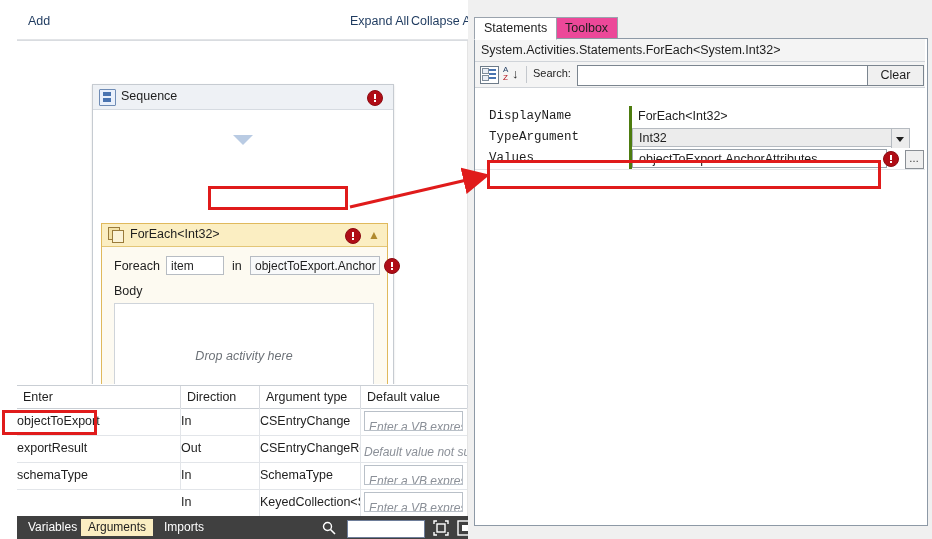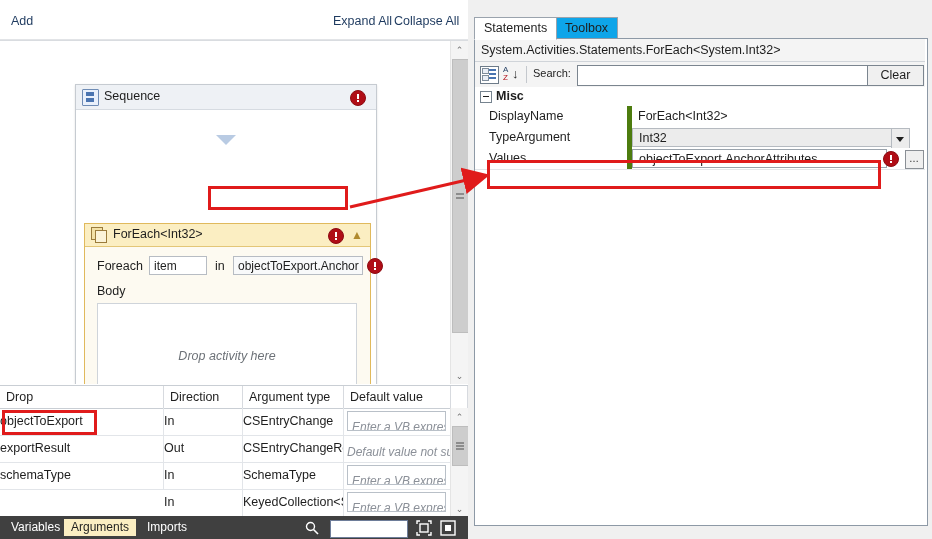--- a/index.html
+++ b/index.html
@@ -8,21 +8,21 @@
     background:#ffffff;
     font-family:"Liberation Sans", sans-serif;
     font-size:12px;
     color:#1e1e1e;
     overflow:hidden;
     position:relative;
   }
   .app{position:absolute;left:0;top:0;width:932px;height:539px;}
 
   
-  .left-pane{position:absolute;left:0;top:0;width:468px;height:386px;background:#fff;}
+  .left-pane{position:absolute;left:17px;top:0;width:468px;height:386px;background:#fff;}
 
   .designer-toolbar{
     position:absolute;left:0;top:0;width:468px;height:40px;
     background:#ffffff;
   }
   .tb-link{
     position:absolute;top:21px;
     font-size:12.5px;color:#1e3a5f;cursor:pointer;white-space:nowrap;
     transform:translateY(-50%);
   }
@@ -236,21 +236,21 @@
 
   
   .right-pane{
     position:absolute;left:468px;top:0;width:464px;height:539px;
     background:#f0f0f0;
   }
   .tabs{position:absolute;left:6px;top:17px;height:21px;}
   .tab{
     position:absolute;top:0;height:21px;line-height:20px;
     padding:0 9px;font-size:12.5px;color:#1e1e1e;
-    border:1px solid #9aa3ad;background:#0ea5e9;cursor:pointer;white-space:nowrap;
+    border:1px solid #9aa3ad;background:#ec4899;cursor:pointer;white-space:nowrap;
   }
   .tab.active{background:#ffffff;border-bottom-color:#ffffff;z-index:3;}
   .tab-props{left:0;}
   .tab-tbox{left:81px;}
 
   .prop-panel{
     position:absolute;left:6px;top:38px;width:452px;height:486px;
     background:#ffffff;border:1px solid #8d99a6;
   }
   .prop-type{
@@ -303,21 +303,22 @@
   .grp-exp:before{content:"";position:absolute;left:2px;top:4px;width:6px;height:1px;background:#1e1e1e;}
   .grp-lbl{position:absolute;left:21px;top:2px;font-size:12.5px;font-weight:bold;color:#1e1e1e;}
 
   .prow{
     position:absolute;left:0;width:450px;height:21px;
     border-bottom:1px solid #e3e6e9;background:#ffffff;
   }
   .prow .pname{
     position:absolute;left:0;top:0;width:157px;height:21px;line-height:21px;
     padding-left:14px;box-sizing:border-box;font-size:12.5px;color:#1e1e1e;
-    border-right:5px solid #4d7c0f;
+    border-right:3px solid #4d7c0f;
+    font-family:Liberation Mono, monospace;
   }
   .prow .pval{
     position:absolute;left:157px;top:0;height:21px;line-height:21px;
     padding-left:6px;box-sizing:border-box;font-size:12.5px;color:#1e1e1e;
   }
   .pval.plain{width:293px;}
   .pval.boxed{
     left:157px;top:1px;width:276px;height:19px;line-height:18px;
     background:#ececec;border:1px solid #b5bac0;
   }
@@ -400,21 +401,21 @@
         <div class="arrow up">⌃</div>
         <div class="thumb">
             <span class="grip"></span>
           </div>
         <div class="arrow down">⌄</div>
       </div>
     </div>
 
     <div class="args">
       <div class="args-hdr">
-        <div class="c c1">Drop</div>
+        <div class="c c1">Enter</div>
         <div class="c c2">Direction</div>
         <div class="c c3">Argument type</div>
         <div class="c c4">Default value</div>
         <div class="c c5"></div>
       </div>
 
       <div class="args-rows">
         <div class="arow" style="top:0px;">
           <div class="cell c1">objectToExport</div>
           <div class="cell c2">In</div>
@@ -508,24 +509,20 @@
           <span class="az">A</span>
             <span class="z">Z</span>
             <span class="ar">↓</span>
         </div>
         <div class="tool-div"></div>
         <div class="srch-lbl">Search:</div>
         <div class="srch-box"></div>
         <div class="srch-clear">Clear</div>
       </div>
 
-      <div class="grp-row">
-        <div class="grp-exp"></div>
-        <div class="grp-lbl">Misc</div>
-      </div>
 
       <div class="prow" style="top:67px;">
         <div class="pname">DisplayName</div>
         <div class="pval plain">ForEach&lt;Int32&gt;</div>
       </div>
 
       <div class="prow" style="top:88px;">
         <div class="pname">TypeArgument</div>
         <div class="pval boxed">Int32</div>
         <div class="pdrop"></div>

